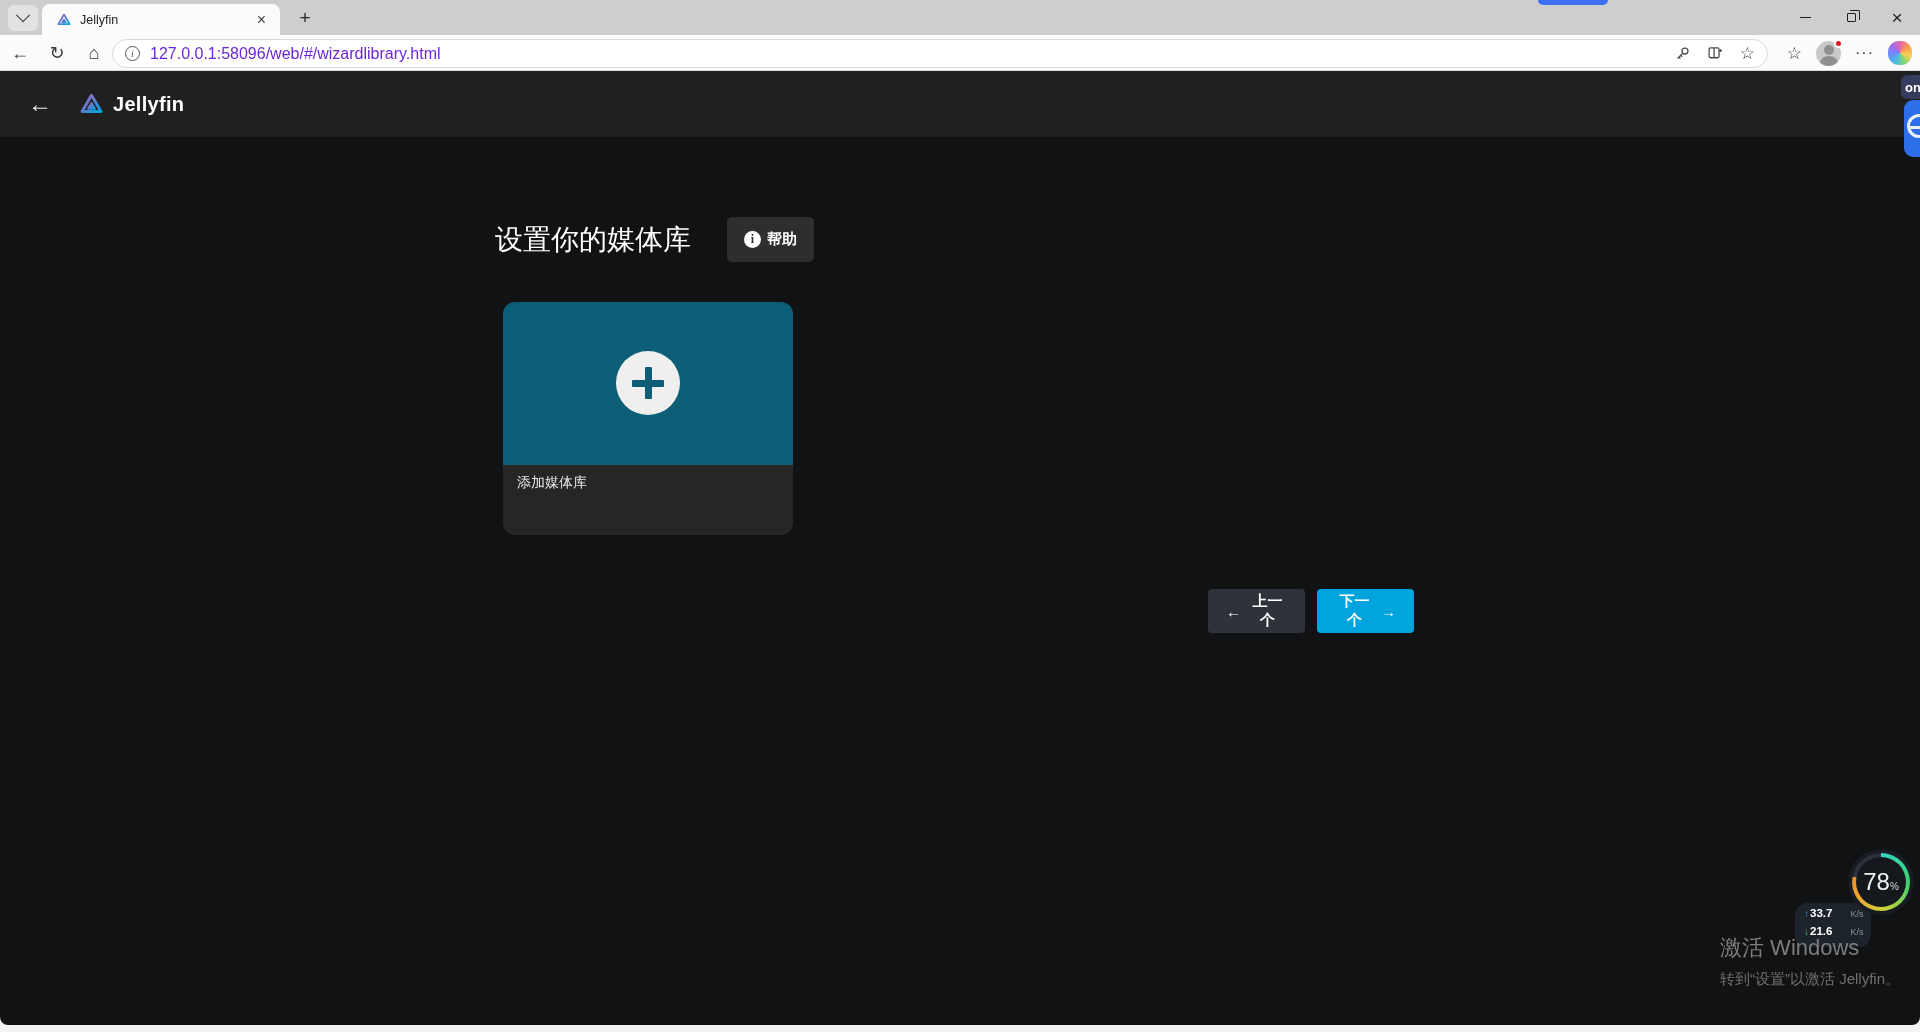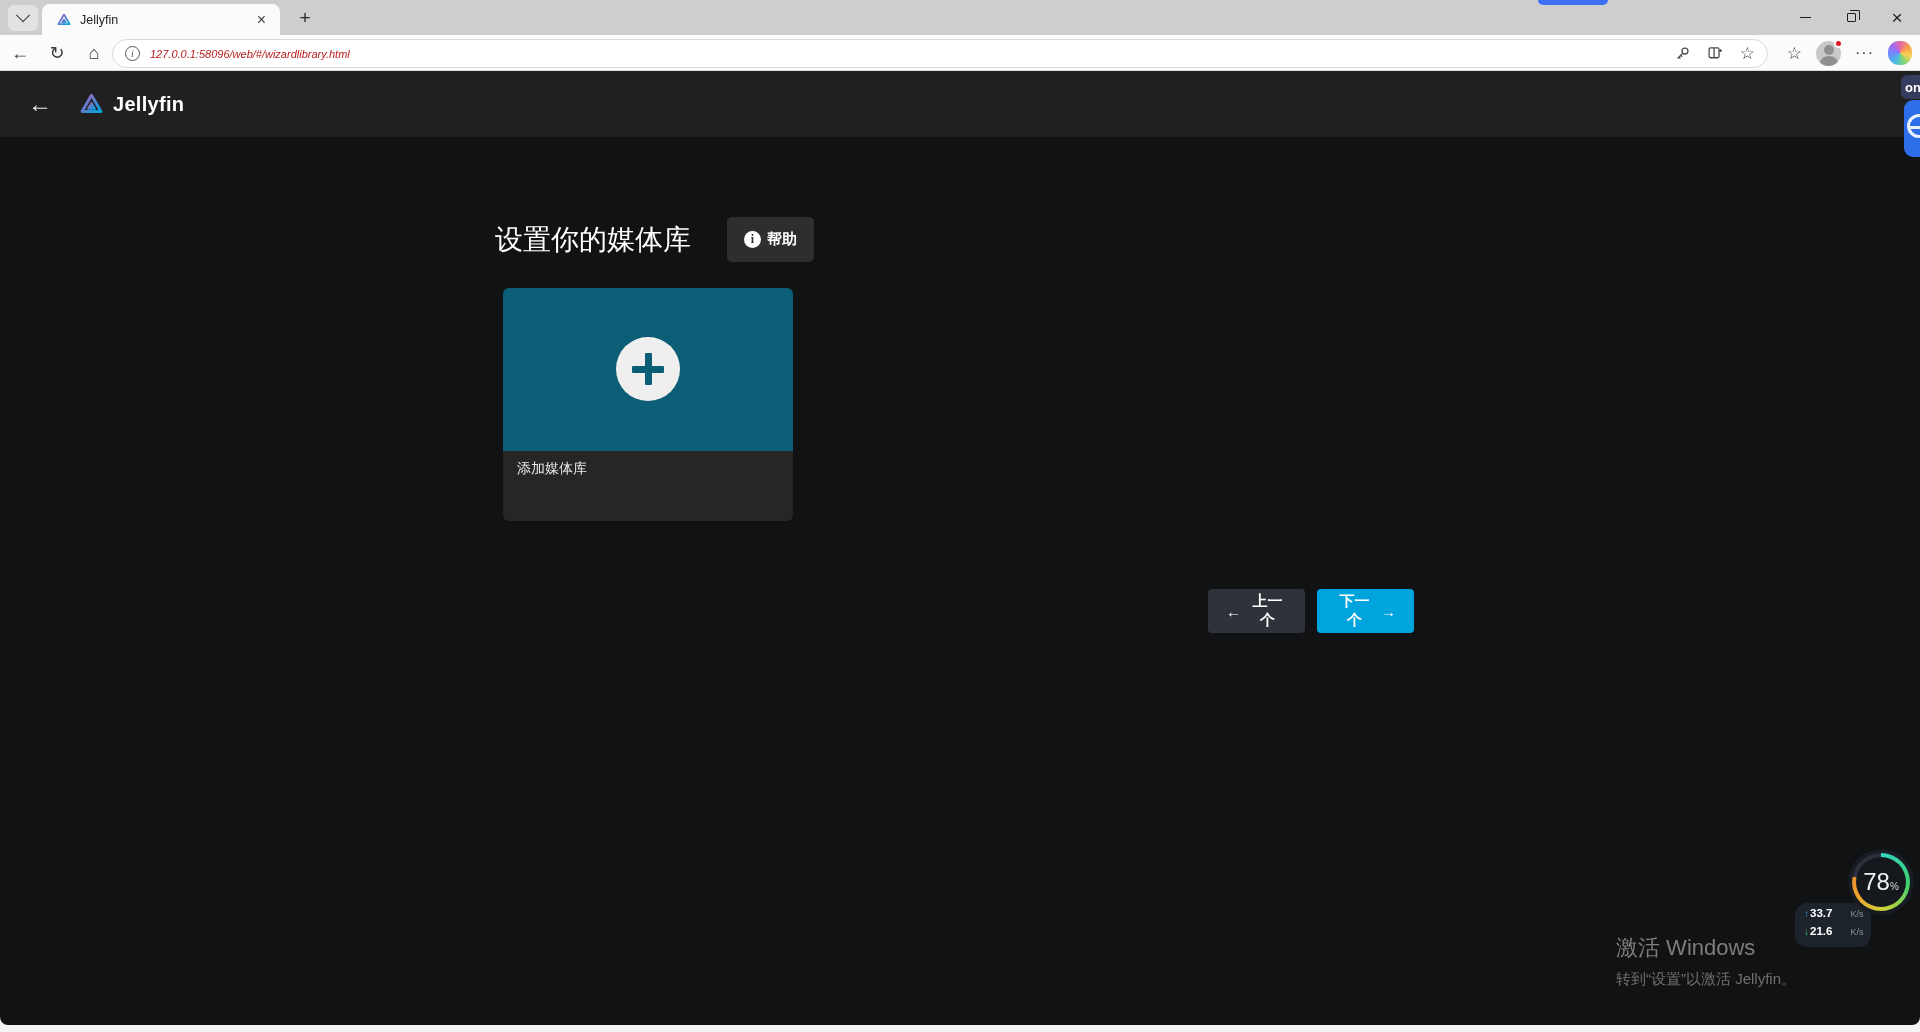--- a/index.html
+++ b/index.html
@@ -29,21 +29,21 @@
   .close-glyph { font-size:19px; line-height:1; }
 
   .toolbar { position:relative; width:1920px; height:36px; background:#fbfbfb; border-bottom:1px solid #dcdcdc; }
   .nav-ico { position:absolute; top:0; height:36px; width:28px; display:flex; align-items:center;
     justify-content:center; color:#3c3c3c; font-size:18px; }
   .addr { position:absolute; left:112px; top:4px; width:1656px; height:29px; background:#ffffff;
     border:1px solid #d9d9d9; border-radius:15px; display:flex; align-items:center; padding:0 12px; }
   .site-info { width:15px; height:15px; border:1.5px solid #555; border-radius:50%; color:#555;
     font-size:10px; font-style:italic; font-family:"Liberation Serif",serif; display:flex;
     align-items:center; justify-content:center; flex:none; }
-  .url { font-size:11px; color:#b91c1c; margin-left:10px; flex:1; white-space:nowrap;font-style:italic; }
+  .url { font-size:16px; color:#6d28d9; margin-left:10px; flex:1; white-space:nowrap; }
   .pill-ico { flex:none; margin-left:16px; color:#4a4a4a; display:flex; align-items:center; }
   .toolbar-right { position:absolute; right:8px; top:0; height:36px; display:flex; align-items:center; gap:14px; }
   .star { font-size:17px; color:#3c3c3c; }
   .fav-list { position:relative; }
   .avatar { position:relative; width:25px; height:25px; border-radius:50%; background:#c9c9c9; overflow:visible; }
   .avatar .mask { position:absolute; inset:0; border-radius:50%; overflow:hidden; }
   .avatar .head { position:absolute; left:7.5px; top:4px; width:10px; height:10px; border-radius:50%; background:#8f8f8f; }
   .avatar .body { position:absolute; left:3.5px; top:15px; width:18px; height:14px; border-radius:50%; background:#8f8f8f; }
   .avatar .dot { position:absolute; right:-2px; top:-2px; width:9px; height:9px; background:#e81123;
     border:2px solid #fbfbfb; border-radius:50%; }
@@ -61,22 +61,22 @@
   .jf-name { color:#ffffff; font-size:20px; font-weight:bold; margin-left:8px; letter-spacing:.3px; }
 
   .title-row { position:absolute; left:495px; top:146px; display:flex; align-items:center; gap:36px; }
   .wizard-title { color:#ffffff; font-size:28px; font-weight:500; }
   .help-btn { background:#2e2e2e; border:none; border-radius:5px; height:45px; padding:0 17px;
     display:flex; align-items:center; gap:6px; color:#fff; font-size:15px; font-weight:bold; }
   .help-ico { width:17px; height:17px; background:#ffffff; color:#2e2e2e; border-radius:50%;
     font-size:12px; font-weight:bold; font-family:"Liberation Serif",serif; display:flex;
     align-items:center; justify-content:center; }
 
-  .lib-card { position:absolute; left:503px; top:217px; width:290px; height:233px;
-    border-radius:6px; overflow:hidden; }
+  .lib-card { position:absolute; left:503px; top:231px; width:290px; height:233px;
+    border-radius:12px; overflow:hidden; }
   .lib-card .art { position:relative; width:100%; height:163px; background:#0c5d76; }
   .plus-circle { position:absolute; left:113px; top:49px; width:64px; height:64px;
     background:#efefef; border-radius:50%; }
   .plus-circle .h { position:absolute; left:16px; top:29px; width:32px; height:6.5px; background:#0c5d76; border-radius:1px; }
   .plus-circle .v { position:absolute; left:29px; top:16px; width:6.5px; height:32px; background:#0c5d76; border-radius:1px; }
   .lib-card .foot { width:100%; height:70px; background:#262626; padding:9px 14px; }
   .lib-card .foot-label { color:#eaeaea; font-size:14px; }
 
   .nav-btns { position:absolute; left:1208px; top:518px; display:flex; gap:12px; }
   .btn { height:44px; border:none; border-radius:4px; color:#fff; font-size:15px; font-weight:bold;
@@ -104,21 +104,21 @@
   .net-val { color:#ffffff; font-size:11.5px; font-weight:bold; }
   .net-unit { color:#8a919b; font-size:9px; margin-left:18px; }
   .gauge { position:absolute; left:1852px; top:782px; width:58px; height:58px; border-radius:50%;
     background:conic-gradient(#2fd6c3 0deg,#3ecf6f 95deg,#c9d63a 170deg,#f0a32e 240deg,#e8912e 280deg,#2b313a 281deg 360deg);
     box-shadow:0 0 0 4px #171c22; }
   .gauge-inner { position:absolute; inset:4px; border-radius:50%; background:#15191e;
     display:flex; align-items:center; justify-content:center; }
   .gauge-val { color:#f2f2f2; font-size:24px; }
   .gauge-unit { color:#d8d8d8; font-size:10px; margin-top:9px; }
 
-  .activate { position:absolute; left:1616px; top:862px; }
+  .activate { position:absolute; left:1720px; top:862px; }
   .activate-title { color:#7d7d7d; font-size:22px; }
   .activate-sub { color:#6f6f6f; font-size:15px; margin-top:7px; }
 </style>
 </head>
 <body>
 
 <div class="titlebar">
   <div class="tab-search-btn">
     <span class="chev"></span>
   </div>

